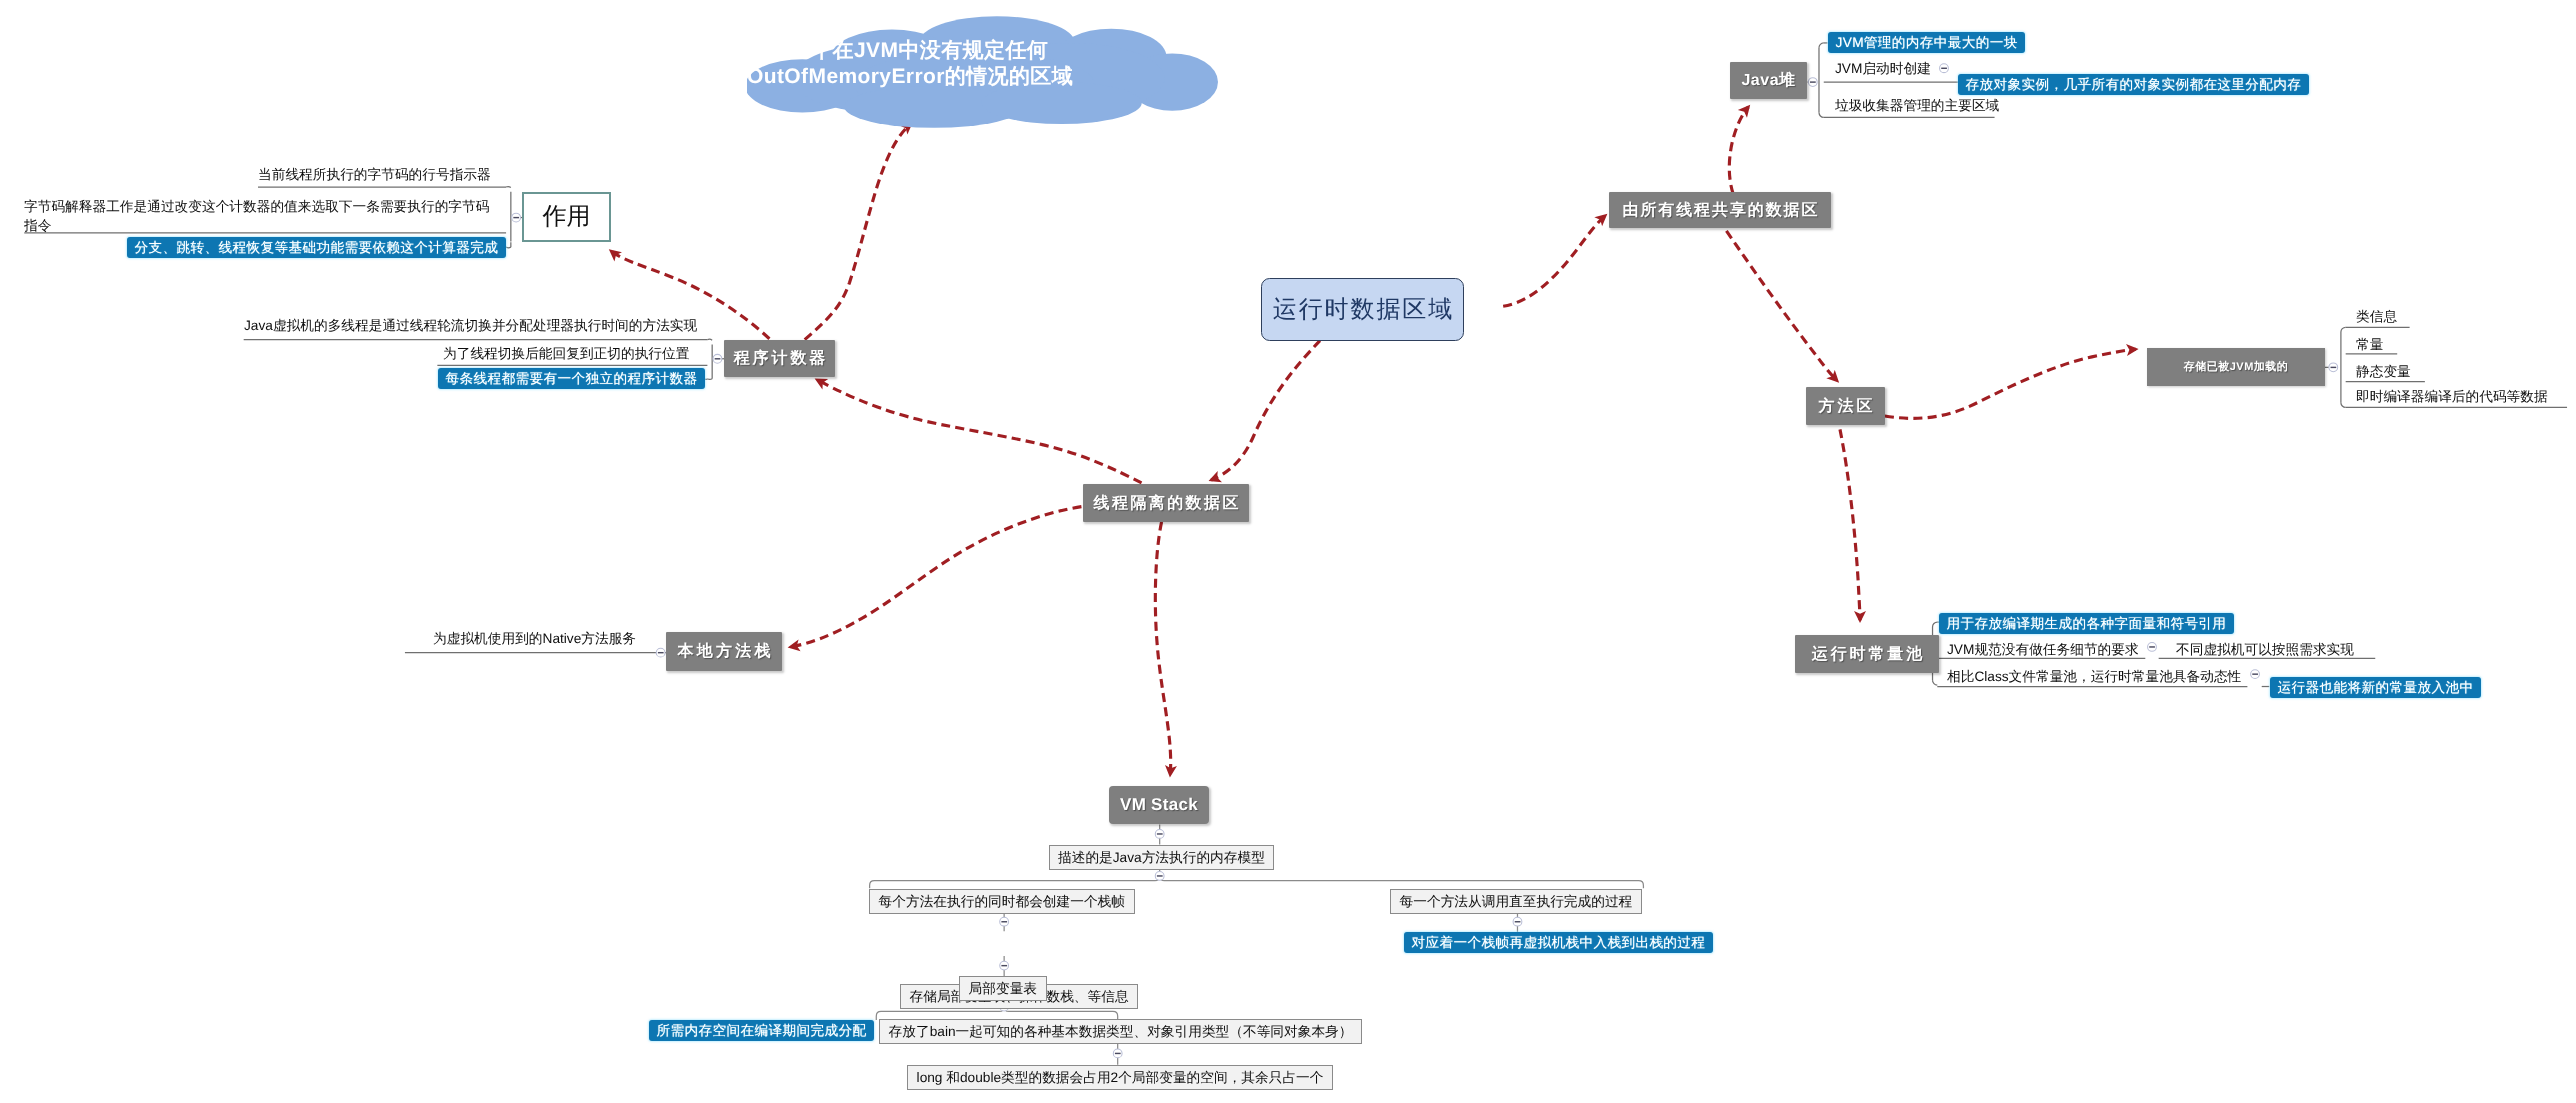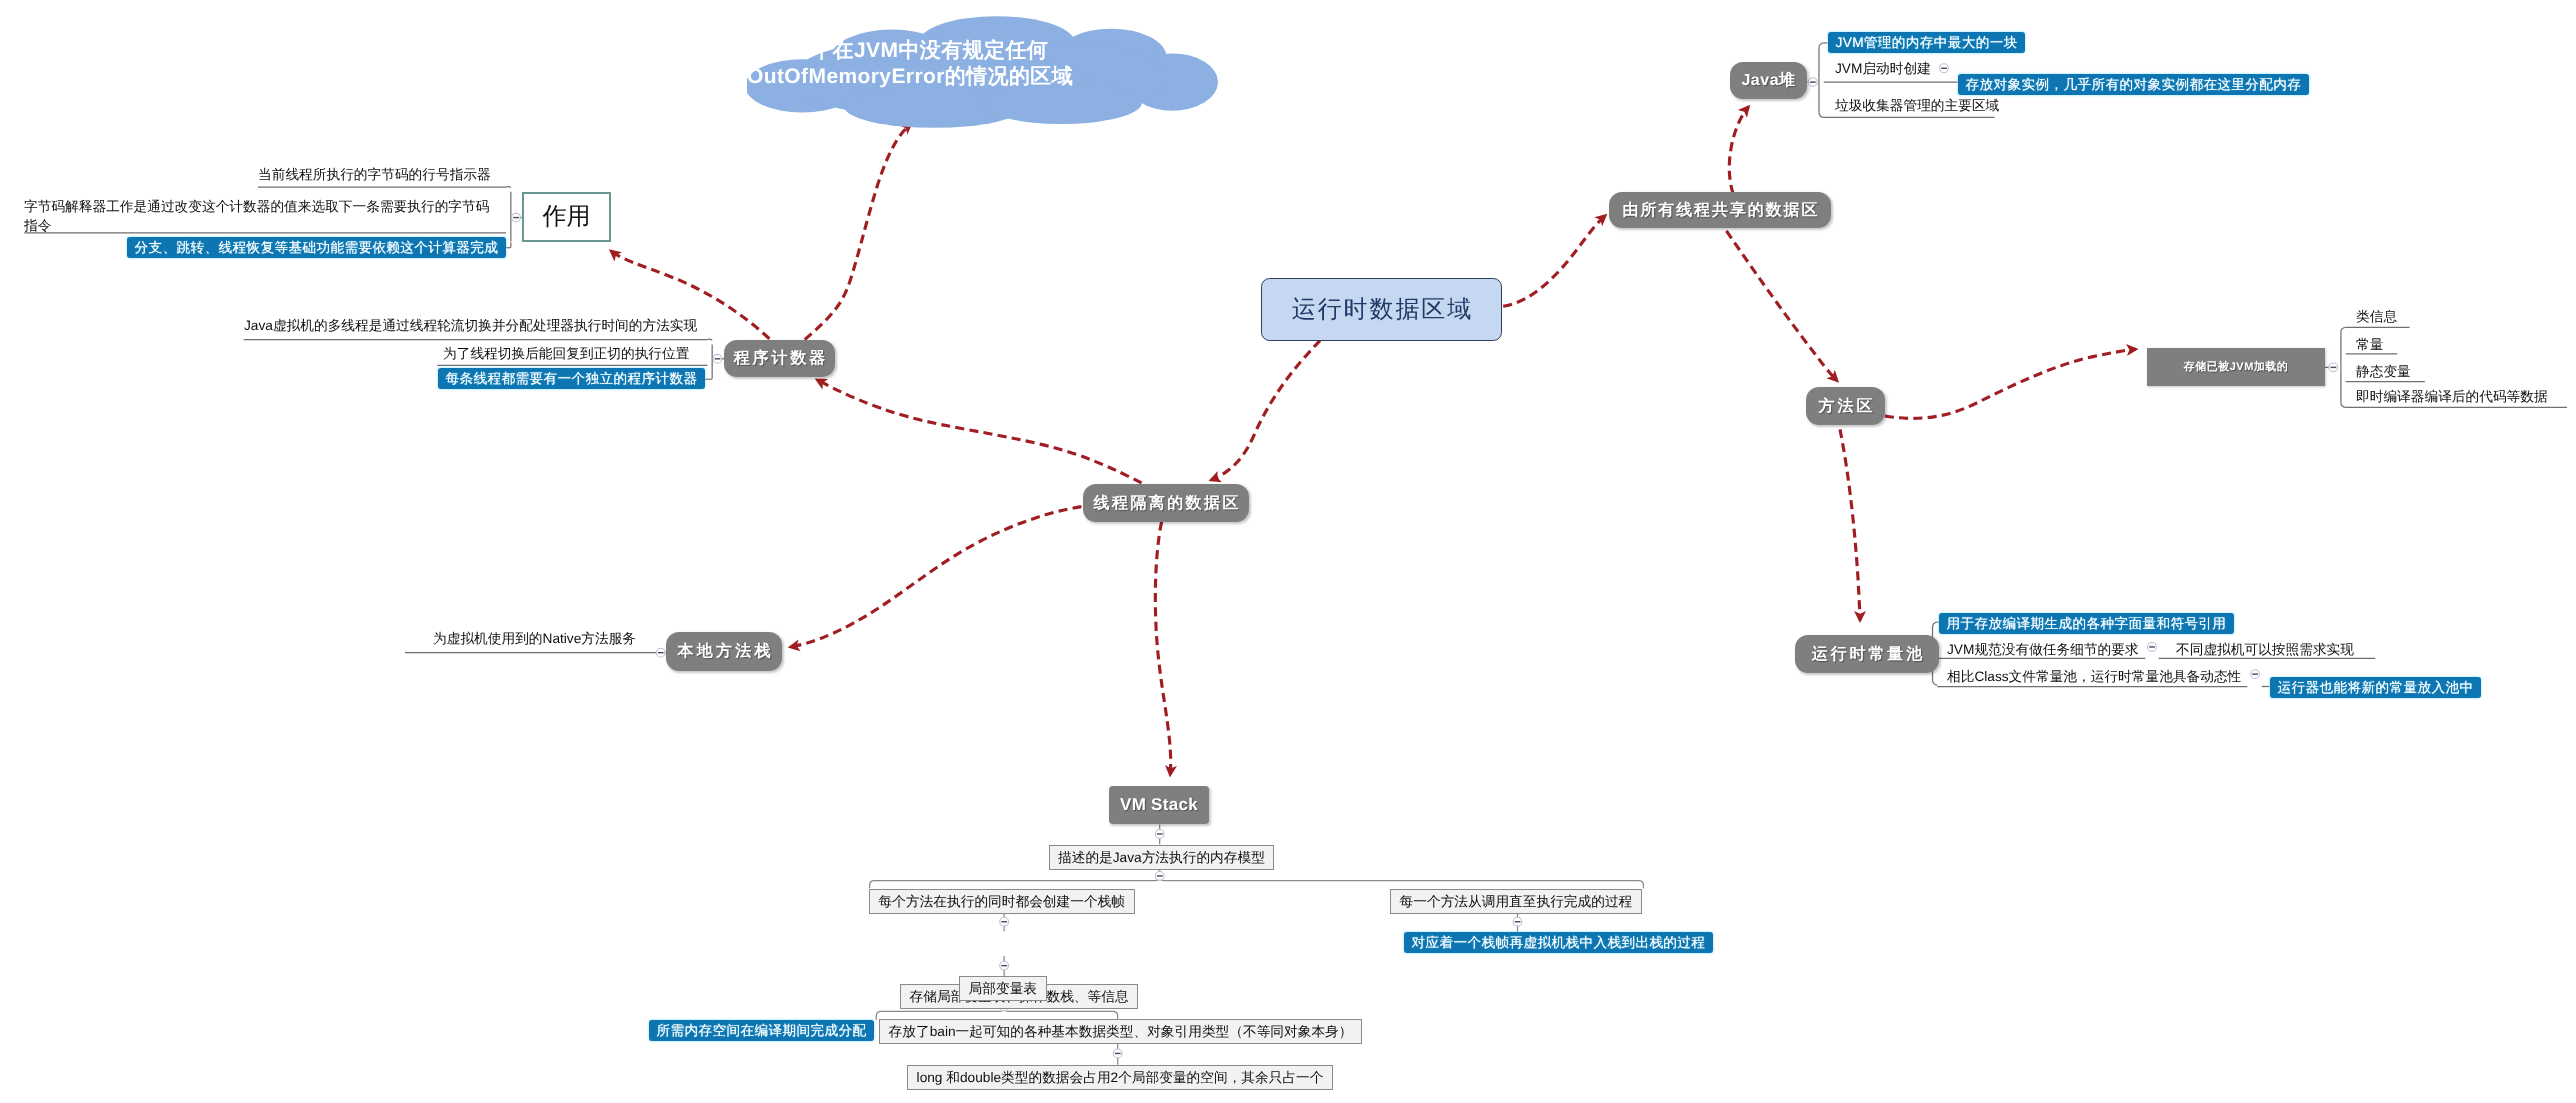--- a/index.html
+++ b/index.html
@@ -6,21 +6,21 @@
   html,body{margin:0;padding:0;background:#ffffff;}
   #stage{position:relative;width:2576px;height:1103px;background:#fff;overflow:hidden;
          font-family:"Liberation Sans",sans-serif;
          -webkit-font-smoothing:antialiased;text-rendering:geometricPrecision;}
   svg#links{position:absolute;left:0;top:0;width:2576px;height:1103px;}
   .node{position:absolute;box-sizing:border-box;white-space:nowrap;}
   .leaf{color:#0d0d0d;font-size:13.7px;line-height:19px;}
   .hl{background:#0d76b2;color:#ffffff;font-size:13.7px;line-height:19px;border-radius:2.9px;
        letter-spacing:0.3px;text-shadow:0 0 1px rgba(190,240,255,.9);
        box-shadow:0 0 1.9px 1px rgba(150,225,255,.55);}
-  .gbox{background:#7f7f7f;color:#ffffff;border-radius:13px;font-weight:bold;
+  .gbox{background:#7f7f7f;color:#ffffff;border-radius:1px;font-weight:bold;
         text-shadow:1px 1px 1px rgba(35,35,35,.5);display:flex;align-items:center;
         justify-content:center;box-shadow:1.4px 1.4px 2.4px rgba(0,0,0,.22);}
   .center-node{background:#c6d7f2;color:#1f3864;border:1.4px solid #2e3f5c;border-radius:8.6px;
         display:flex;align-items:center;justify-content:center;}
   .teal{background:#ffffff;color:#101010;border:2.9px solid #6a9693;display:flex;
         align-items:center;justify-content:center;}
   .cloudtext{color:#ffffff;font-weight:bold;text-align:left;white-space:pre-line;}
   .obox{background:#f2f2f2;border:1px solid #8a8a8a;color:#0d0d0d;font-size:13.7px;
         display:inline-flex;align-items:center;justify-content:center;
         padding:0 8.6px;height:25px;line-height:23px;}
@@ -174,21 +174,21 @@
           <circle cx="1052" cy="1055" r="4.6" fill="#fff" stroke="#b9bed6" stroke-width="1.1"></circle>
           <rect x="1049.1" y="1054.3" width="6" height="1.5" fill="#4a4a60"></rect>
         </g>
     <g>
           <circle cx="1171" cy="1104" r="4.6" fill="#fff" stroke="#b9bed6" stroke-width="1.1"></circle>
           <rect x="1168.1" y="1103.3" width="6" height="1.5" fill="#4a4a60"></rect>
         </g>
   </g>
 </svg>
 
-<div class="node center-node" style="left:1261px;top:278px;width:241px;height:63px;font-size:24px;letter-spacing:1.9px;text-indent:1.9px;">
+<div class="node center-node" style="left:1261px;top:278px;width:203px;height:63px;font-size:24px;letter-spacing:1.9px;text-indent:1.9px;">
   <span>运行时数据区域</span>
 </div>
 
 <div class="node" style="left:747px;top:15.3px;width:471px;height:115px;">
   <svg width="471" height="115" viewBox="0 0 494 120" style="position:absolute;left:0;top:0">
     <g fill="#8cb0e2">
       <ellipse cx="262" cy="29" rx="82" ry="28"></ellipse>
       <ellipse cx="152" cy="44" rx="64" ry="29"></ellipse>
       <ellipse cx="382" cy="44" rx="58" ry="30"></ellipse>
       <ellipse cx="58" cy="74" rx="60" ry="28"></ellipse>

